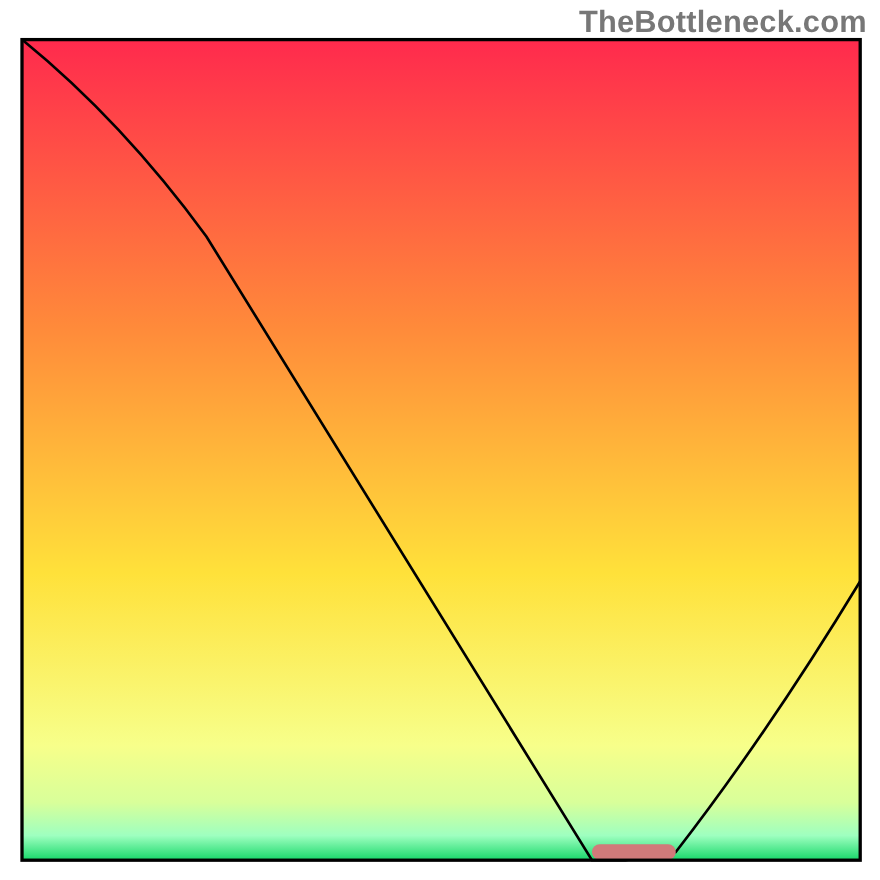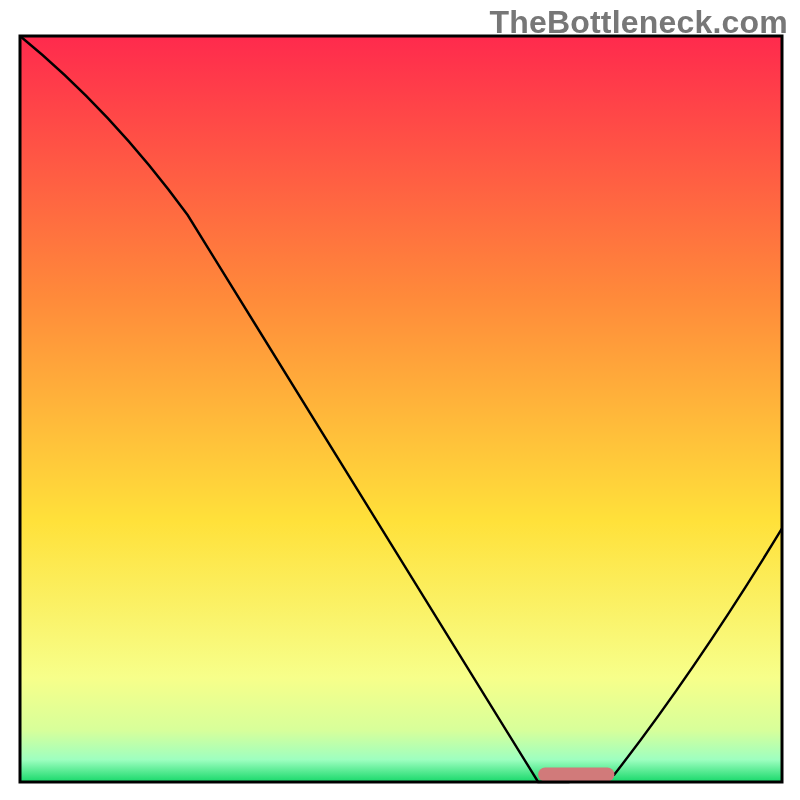--- a/index.html
+++ b/index.html
@@ -12,21 +12,21 @@
   }
   .container {
     position: relative;
     width: 800px;
     height: 800px;
   }
   .watermark {
     position: absolute;
     top: 4px;
     right: 12px;
-    font-size: 32px;
+    font-size: 28px;
     font-weight: 600;
     color: #777777;
     letter-spacing: 0.2px;
     z-index: 5;
   }
   svg.chart {
     position: absolute;
     left: 0;
     top: 0;
     width: 800px;

